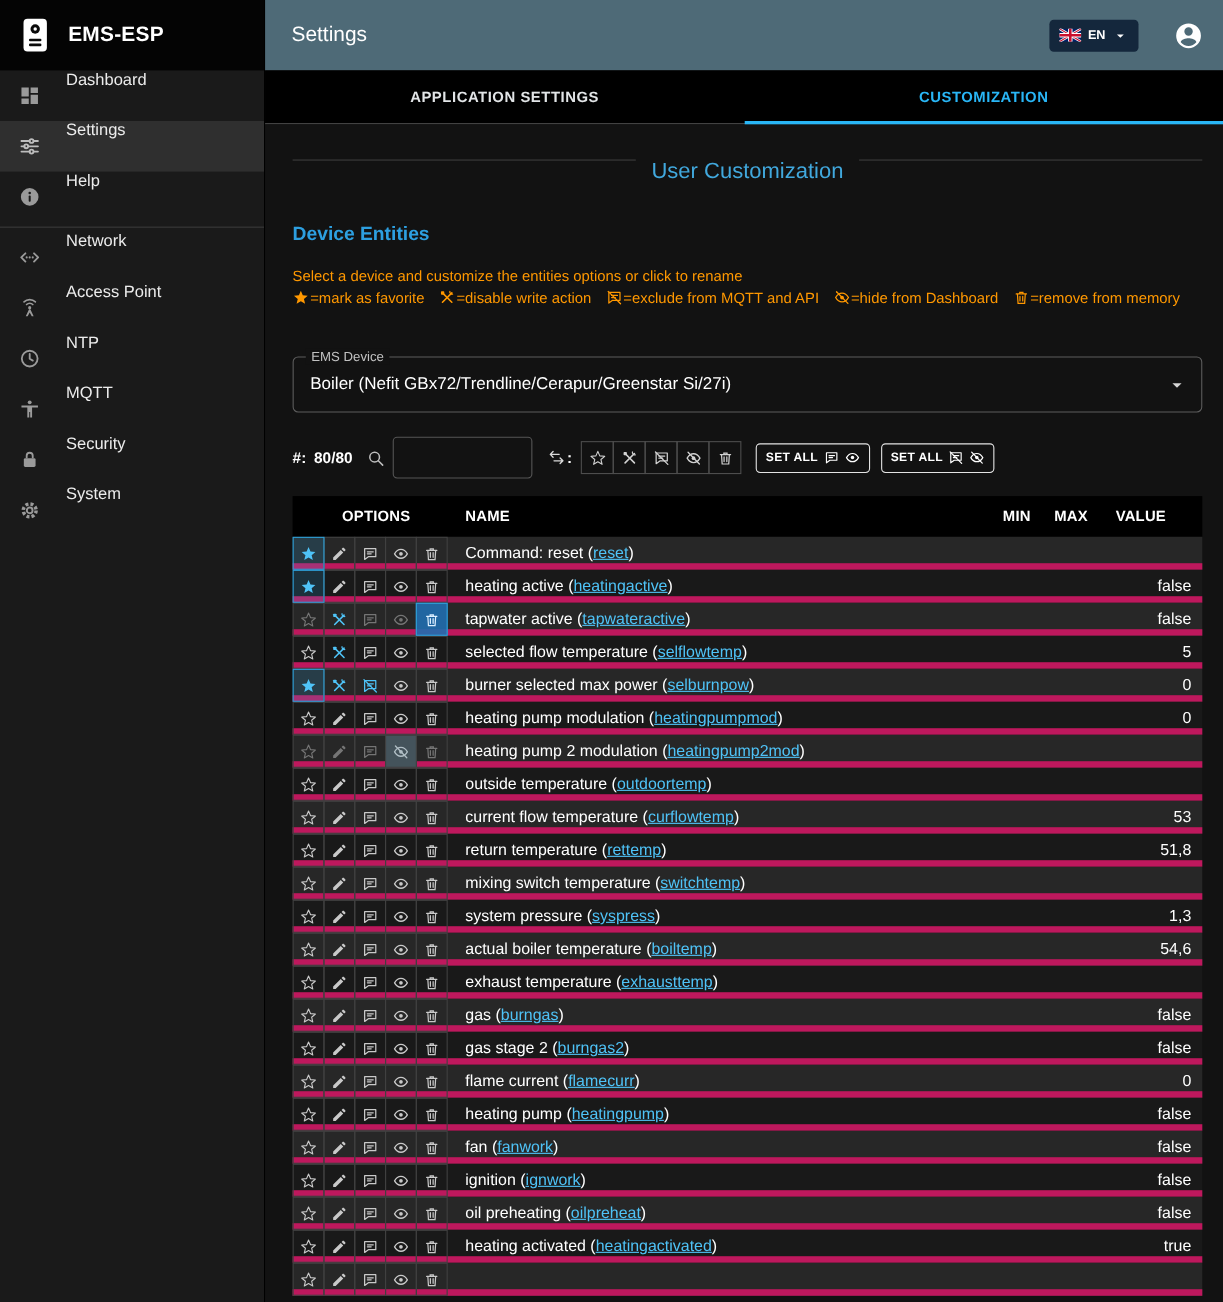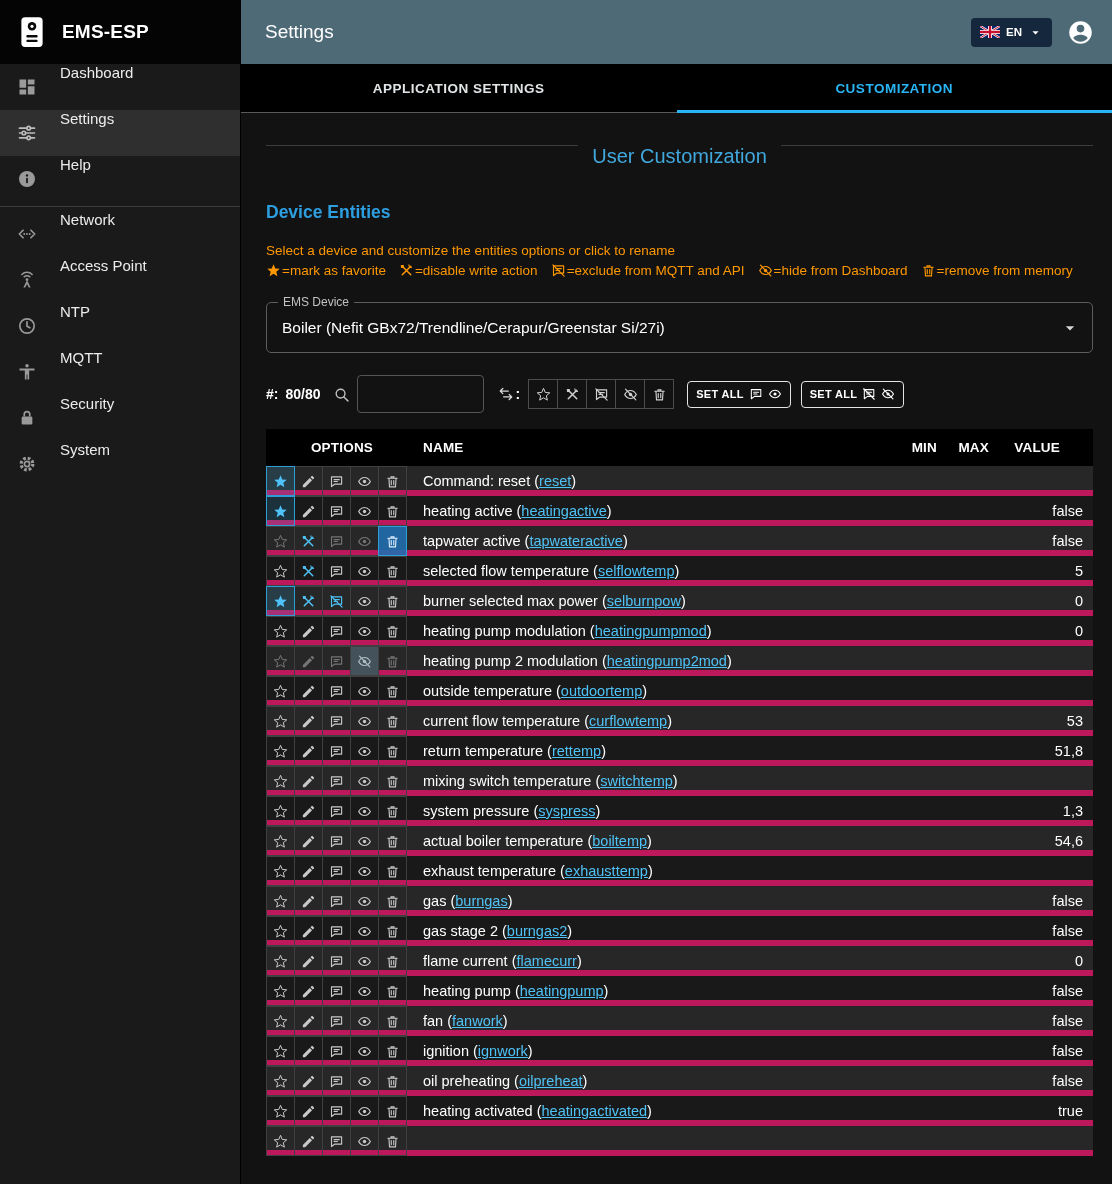--- a/index.html
+++ b/index.html
@@ -18,21 +18,21 @@
   .nav-item{height:46px;display:flex;gap:23px;padding:0 17px;font-size:15px;color:#ececec;cursor:pointer}
   .nav-item .ic{font-size:20px;color:#9a9a9a}
   .nav-item.active{background:#2f2f2f}
   .nav-item.active .ic{color:#bdbdbd}
   .nav-divider{height:1px;background:#3b3b3b;margin:4px 0}
 
   
   .main{flex:1;display:flex;flex-direction:column;min-width:0}
   .topbar{height:64px;flex:0 0 64px;background:var(--topbar);display:flex;align-items:center;padding:0 18px 0 24px}
   .topbar-title{font-size:19px;font-weight:500}
-  .topbar-right{margin-left:auto;display:flex;align-items:center;gap:15px}
+  .topbar-right{margin-left:auto;display:flex;align-items:center;gap:32px}
   .lang-btn{display:flex;align-items:center;gap:6px;background:#14273c;border:none;border-radius:4px;height:29px;
     padding:0 9px;color:#fff;font-family:inherit;font-size:11.5px;font-weight:700;cursor:pointer}
   .lang-flag svg{width:20px;height:12px;border-radius:1px;display:block}
   .lang-caret{font-size:15px;color:#fff}
   .account-ic{font-size:27px;color:#fff;cursor:pointer}
 
   
   .tabs{height:49px;flex:0 0 49px;background:#000;display:flex;border-bottom:1px solid rgba(255,255,255,.35)}
   .tab{flex:1;display:flex;align-items:center;justify-content:center;font-size:13.5px;font-weight:700;
     letter-spacing:.5px;color:#e2e5e7;position:relative;cursor:pointer}
@@ -43,21 +43,21 @@
   .content{flex:1;padding:32px 19px 0 25px;background:#121212;overflow:hidden}
   .divider-title{display:flex;align-items:flex-start;gap:14px;color:#41a8dd;font-size:20px}
   .divider-title .line{flex:1;height:1px;background:#3c3c3c}
   .section-title{margin-top:34px;color:#2d9fe0;font-size:17.5px;font-weight:700}
   .hint{margin-top:20px;color:var(--warn);font-size:13.5px}
   .legend{margin-top:5px;color:var(--warn);font-size:13.5px;display:flex;flex-wrap:wrap;align-items:center}
   .lg-item{display:inline-flex;align-items:flex-start;margin-right:13px}
   .lg-item .ic{font-size:15px;margin-right:1px}
 
   
-  .select{margin-top:24px;position:relative;border:1px solid #5c5c5c;border-radius:5px;height:51px;display:flex;
+  .select{margin-top:46px;position:relative;border:1px solid #5c5c5c;border-radius:5px;height:51px;display:flex;
     align-items:center;padding:0 20px 0 15px;font-size:15.5px;cursor:pointer}
   .select-label{position:absolute;top:-8px;left:11px;background:#121212;padding:0 5px;font-size:12px;color:#c2c2c2}
   .select-caret{position:absolute;right:12px;font-size:20px;color:#d6d6d6}
 
   
   .filterbar{margin-top:22px;display:flex;align-items:center}
   .fcount-label,.fcount{font-size:14px;font-weight:700}
   .fcount{margin-left:7px}
   .search-ic{font-size:17px;color:#bdbdbd;margin:0 7px 0 12px}
   .search-input{width:127px;height:38px;background:transparent;border:1px solid #555;border-radius:4px;color:#fff;

